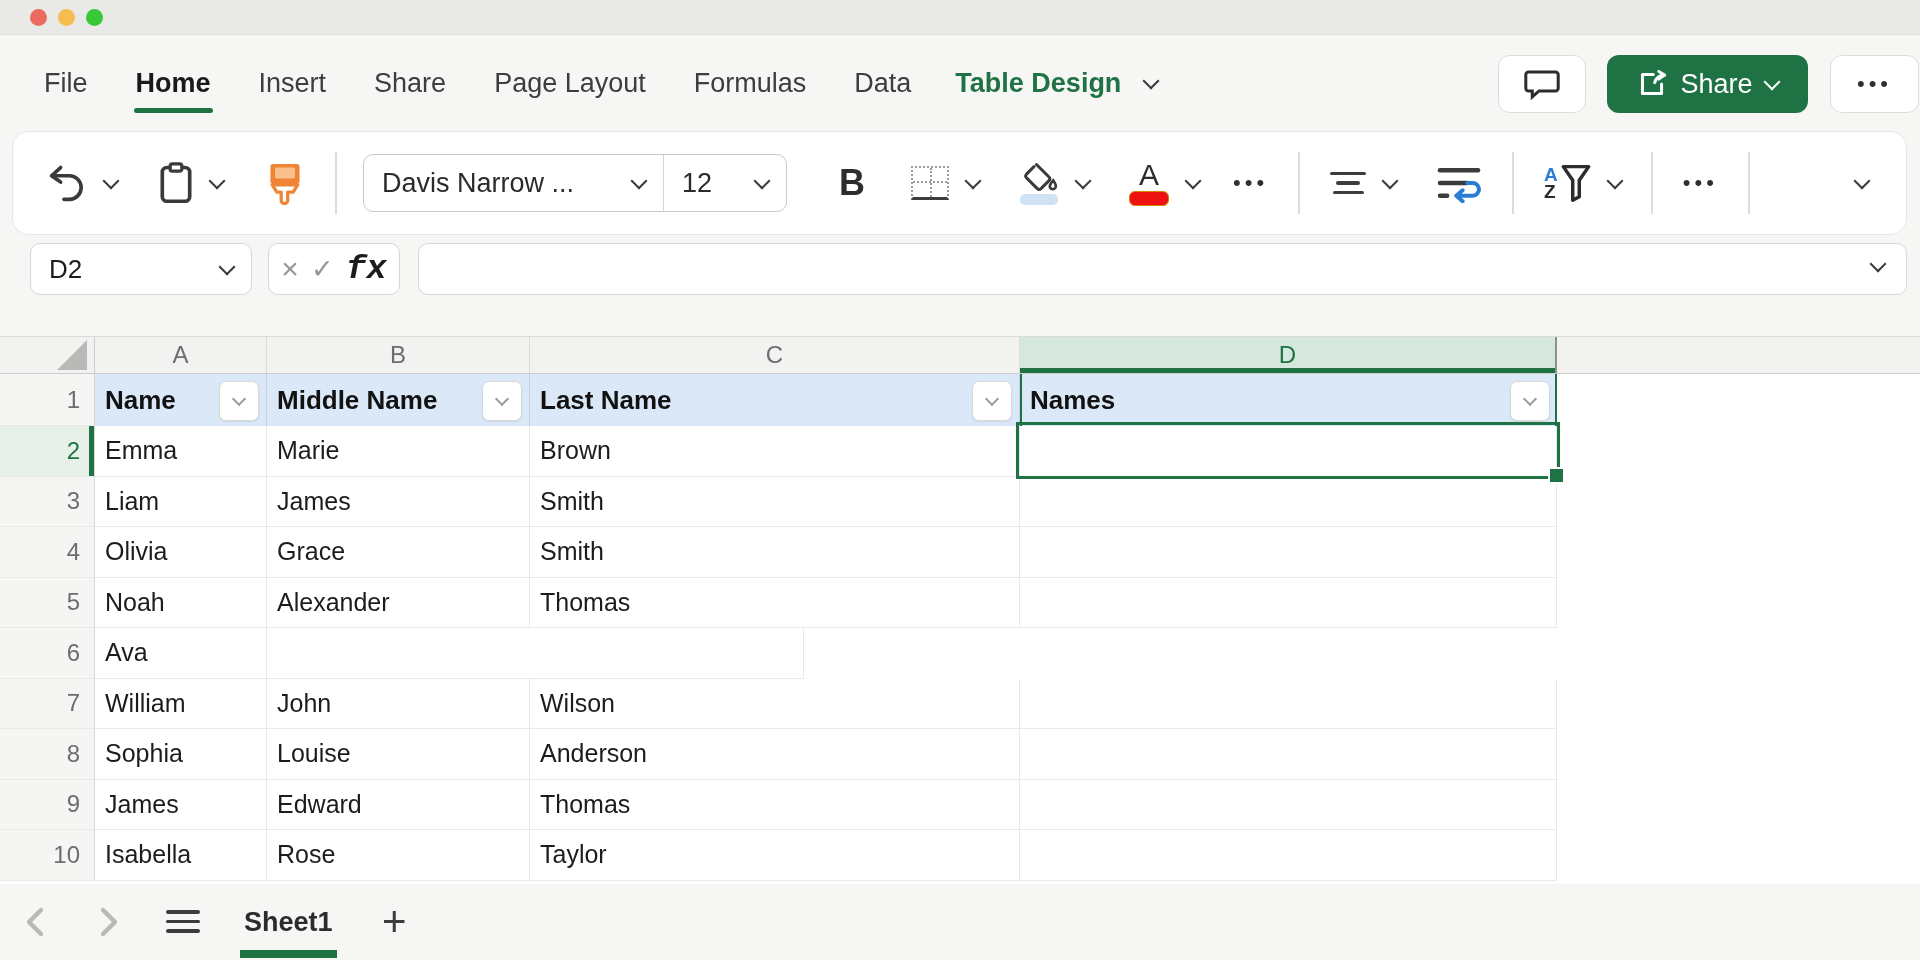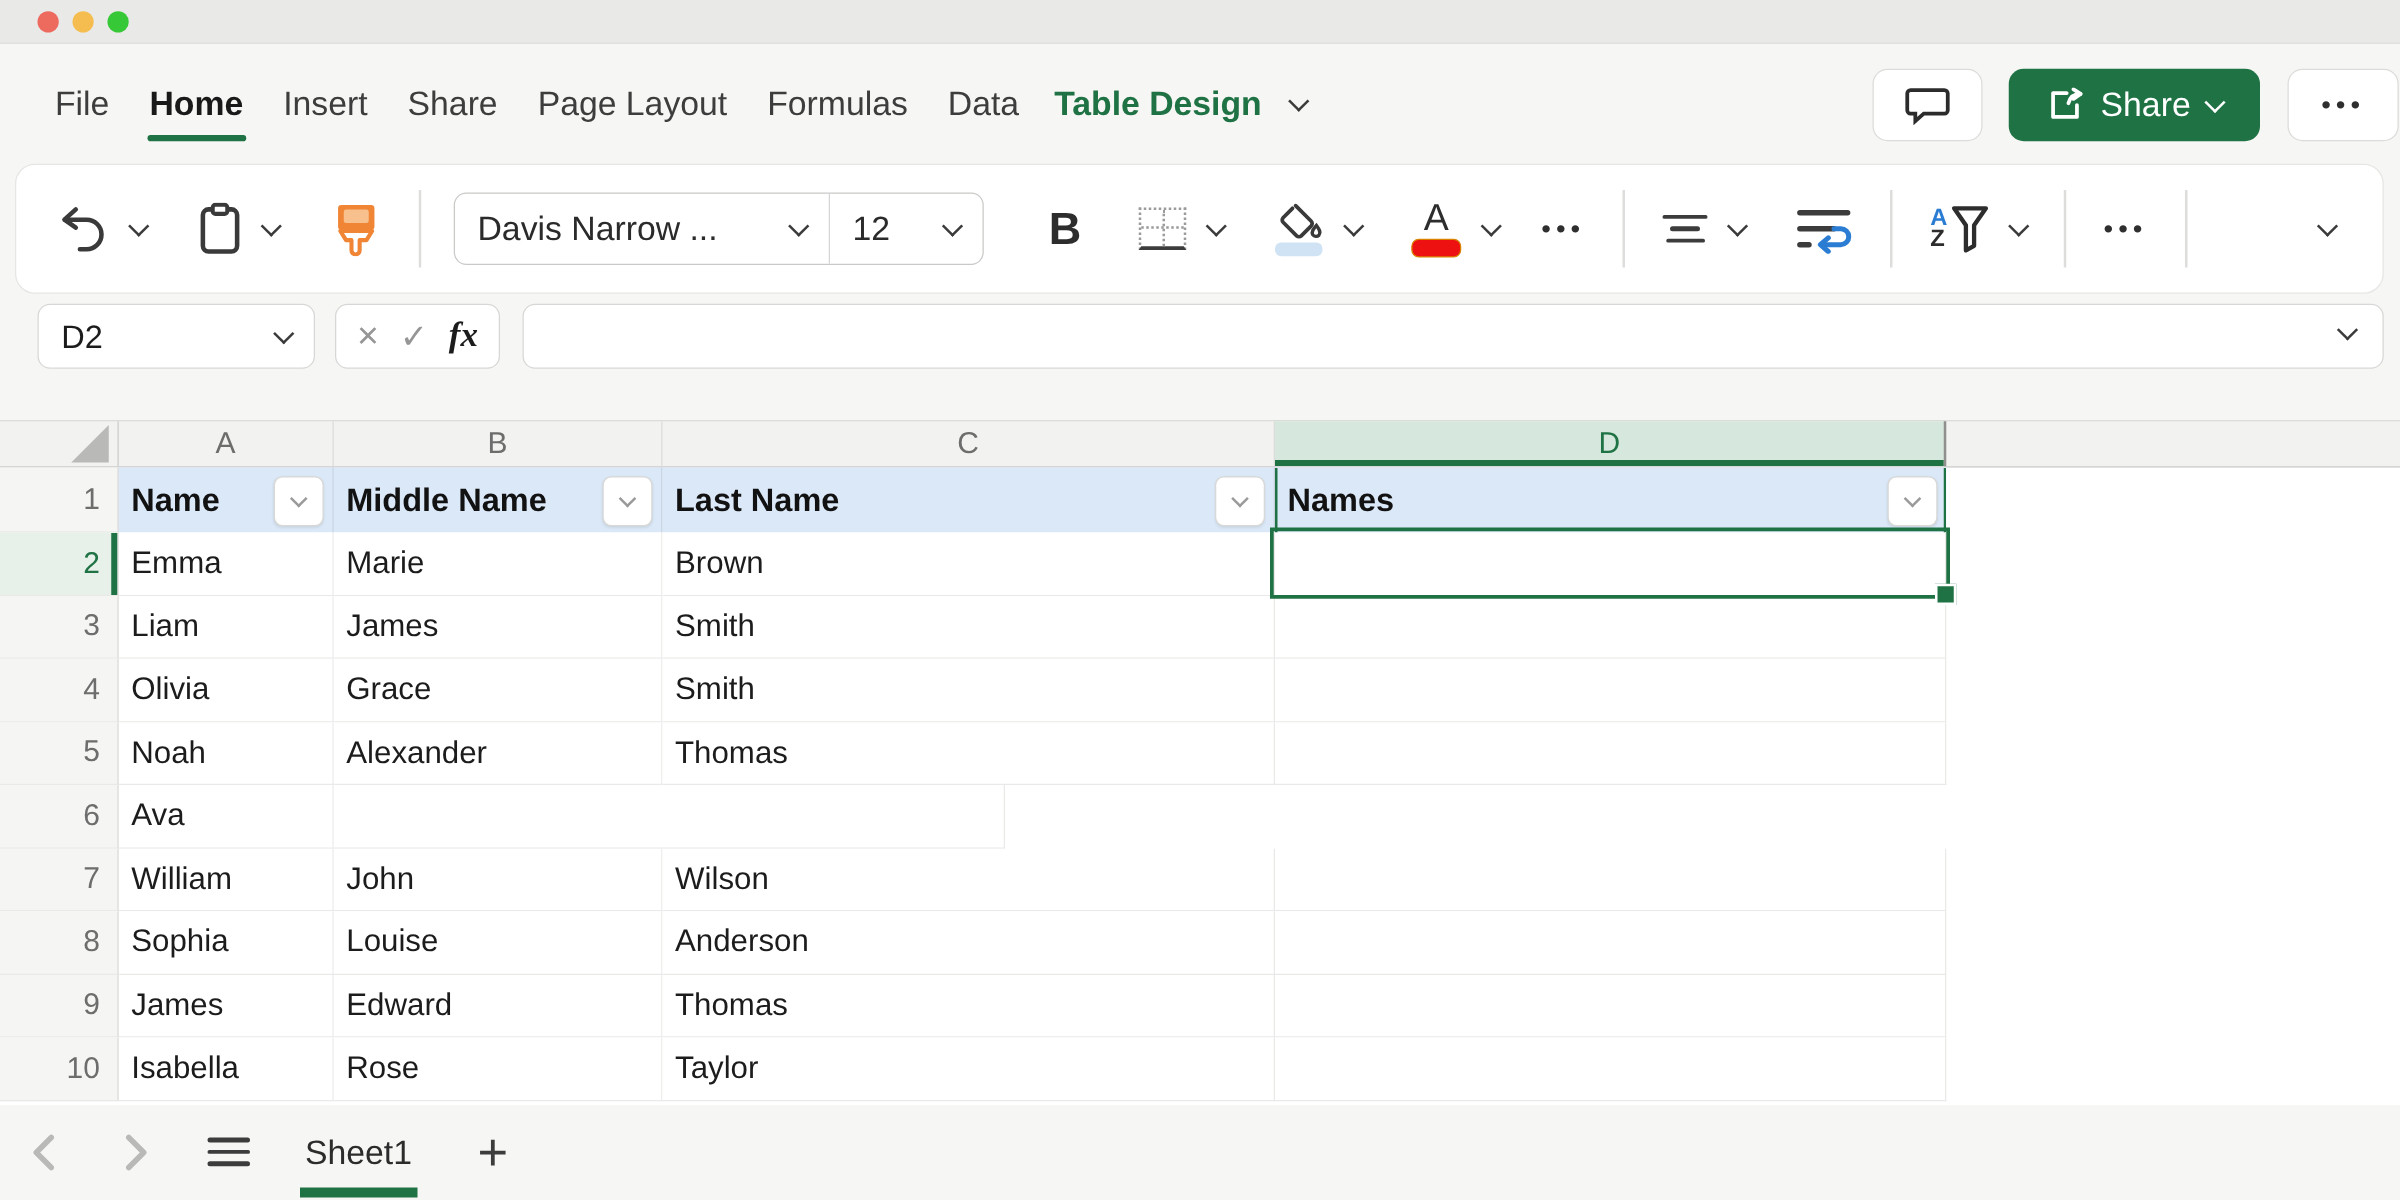--- a/index.html
+++ b/index.html
@@ -6,21 +6,21 @@
   .app{position:relative;width:1920px;height:960px;background:#f6f6f4;overflow:hidden;}
 
   
   .titlebar{position:absolute;left:0;top:0;width:1920px;height:34px;background:#e9e9e7;border-bottom:1px solid #dedddb;}
   .tl{position:absolute;top:9px;width:17px;height:17px;border-radius:50%;}
   .tl-close{left:30px;background:#ed6a5e;}
   .tl-min{left:58px;background:#f5bd4f;}
   .tl-zoom{left:86px;background:#37c837;}
 
   
-  .menubar{position:absolute;left:0;top:35px;width:1920px;height:96px;display:flex;align-items:center;padding-left:40px;gap:24px;box-sizing:border-box;font-size:27px;color:#3d3d3d;}
+  .menubar{position:absolute;left:0;top:35px;width:1920px;height:96px;display:flex;align-items:center;padding-left:40px;gap:40px;box-sizing:border-box;font-size:27px;color:#3d3d3d;}
   .tab{position:relative;padding:4px 4px;cursor:default;}
   .tab-active{font-weight:bold;color:#191919;}
   .tab-active::after{content:"";position:absolute;left:2px;right:2px;bottom:-10px;height:5px;border-radius:3px;background:#1f7244;}
   .contextual{display:flex;align-items:center;gap:24px;color:#1f7244;font-weight:600;}
   .chev{display:inline-block;width:10px;height:10px;border-right:2.6px solid #3b3b3b;border-bottom:2.6px solid #3b3b3b;transform:rotate(45deg);margin-top:-5px;}
   .chev-white{border-color:#ffffff;}
   .chev-gray{border-color:#9a9a9a;width:8px;height:8px;border-width:2px;}
 
   .btn-top{position:absolute;top:55px;height:58px;background:#fff;border:1.5px solid #dcdcda;border-radius:12px;display:flex;align-items:center;justify-content:center;box-sizing:border-box;}
   .btn-comment{left:1498px;width:88px;}
@@ -49,21 +49,21 @@
   .sort-ic{display:flex;align-items:center;gap:1px;}
   .sort-letters{display:flex;flex-direction:column;font-size:19px;font-weight:bold;line-height:17px;}
   .sort-a{color:#2b7cd3;}
   .sort-z{color:#2d2d2d;}
 
   
   .namebox{position:absolute;left:30px;top:243px;width:222px;height:52px;background:#fff;border:1.5px solid #d7d7d5;border-radius:10px;display:flex;align-items:center;justify-content:space-between;padding:0 18px;font-size:26px;color:#1c1c1c;box-sizing:border-box;}
   .fxgroup{position:absolute;left:268px;top:243px;width:132px;height:52px;background:#fff;border:1.5px solid #d7d7d5;border-radius:10px;display:flex;align-items:center;justify-content:space-evenly;box-sizing:border-box;}
   .fx-x{font-size:30px;color:#969696;}
   .fx-check{font-size:27px;color:#969696;}
-  .fx-fx{font-family:Liberation Serif, serif;font-style:italic;font-weight:600;font-size:28px;color:#1c1c1c;}
+  .fx-fx{font-family:Liberation Mono, monospace;font-style:italic;font-weight:600;font-size:34px;color:#1c1c1c;}
   .formulabox{position:absolute;left:418px;top:243px;width:1489px;height:52px;background:#fff;border:1.5px solid #d7d7d5;border-radius:10px;box-sizing:border-box;font-size:26px;color:#1c1c1c;display:flex;align-items:center;padding:0 56px 0 18px;}
   .formula-chev{position:absolute;right:22px;top:19px;}
 
   
   .grid{position:absolute;left:0;top:336px;width:1920px;height:548px;background:#fff;}
   .colhdrs{position:absolute;left:0;top:0;width:1920px;height:38px;background:#f2f2f0;border-top:1px solid #dbdbd9;border-bottom:1px solid #cccccc;display:flex;box-sizing:border-box;}
   .colhdr{display:flex;align-items:center;justify-content:center;font-size:24px;color:#6d6d6d;border-right:1px solid #dcdcda;box-sizing:border-box;}
   .w-rn{width:95px;flex:none;}
   .w-a{width:172px;flex:none;}
   .w-b{width:263px;flex:none;}
@@ -84,21 +84,21 @@
   .sel{position:absolute;left:1016px;top:86px;width:544px;height:57px;border:3.5px solid #1f7244;box-sizing:border-box;pointer-events:none;}
   .sel-handle{position:absolute;right:-8px;bottom:-8px;width:13px;height:13px;background:#1f7244;border:2px solid #fff;}
 
   
   .sheetbar{position:absolute;left:0;top:884px;width:1920px;height:76px;background:#f6f6f4;}
   .nav-chev{position:absolute;top:22px;}
   .nav-prev{left:22px;}
   .nav-next{left:96px;}
   .hamburger{position:absolute;left:166px;top:26px;display:flex;flex-direction:column;gap:6px;}
   .hamburger div{width:34px;height:3.5px;background:#3c3c3c;border-radius:2px;}
-  .sheettab{position:absolute;left:238px;top:0;height:76px;display:flex;align-items:center;font-size:27px;color:#2c2c2c;padding:0 6px;}
+  .sheettab{position:absolute;left:238px;top:0;height:76px;display:flex;align-items:center;font-size:27px;color:#2c2c2c;padding:0 6px;font-weight:bold;}
   .sheettab::after{content:"";position:absolute;left:2px;right:2px;bottom:2px;height:8px;background:#1f7244;}
   .add-sheet{position:absolute;left:382px;top:0;height:76px;display:flex;align-items:center;font-size:42px;font-weight:200;color:#3c3c3c;}
 </style>
 </head>
 <body>
 
 <div class="app">
 
   <div class="titlebar">
     <div class="tl tl-close"></div>

